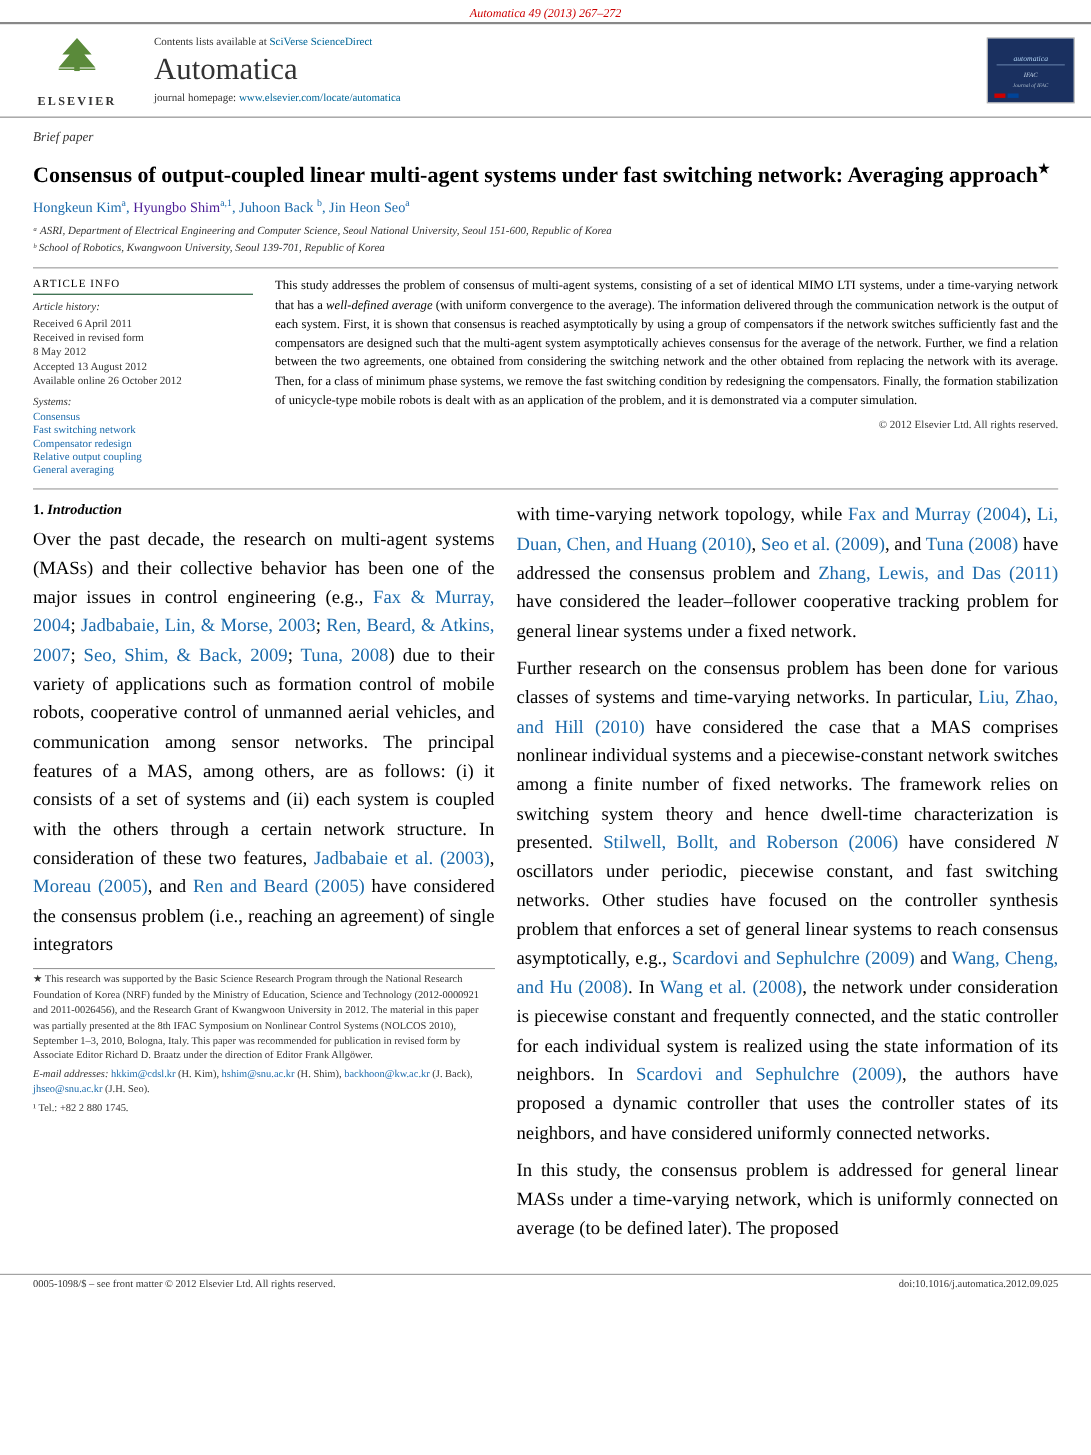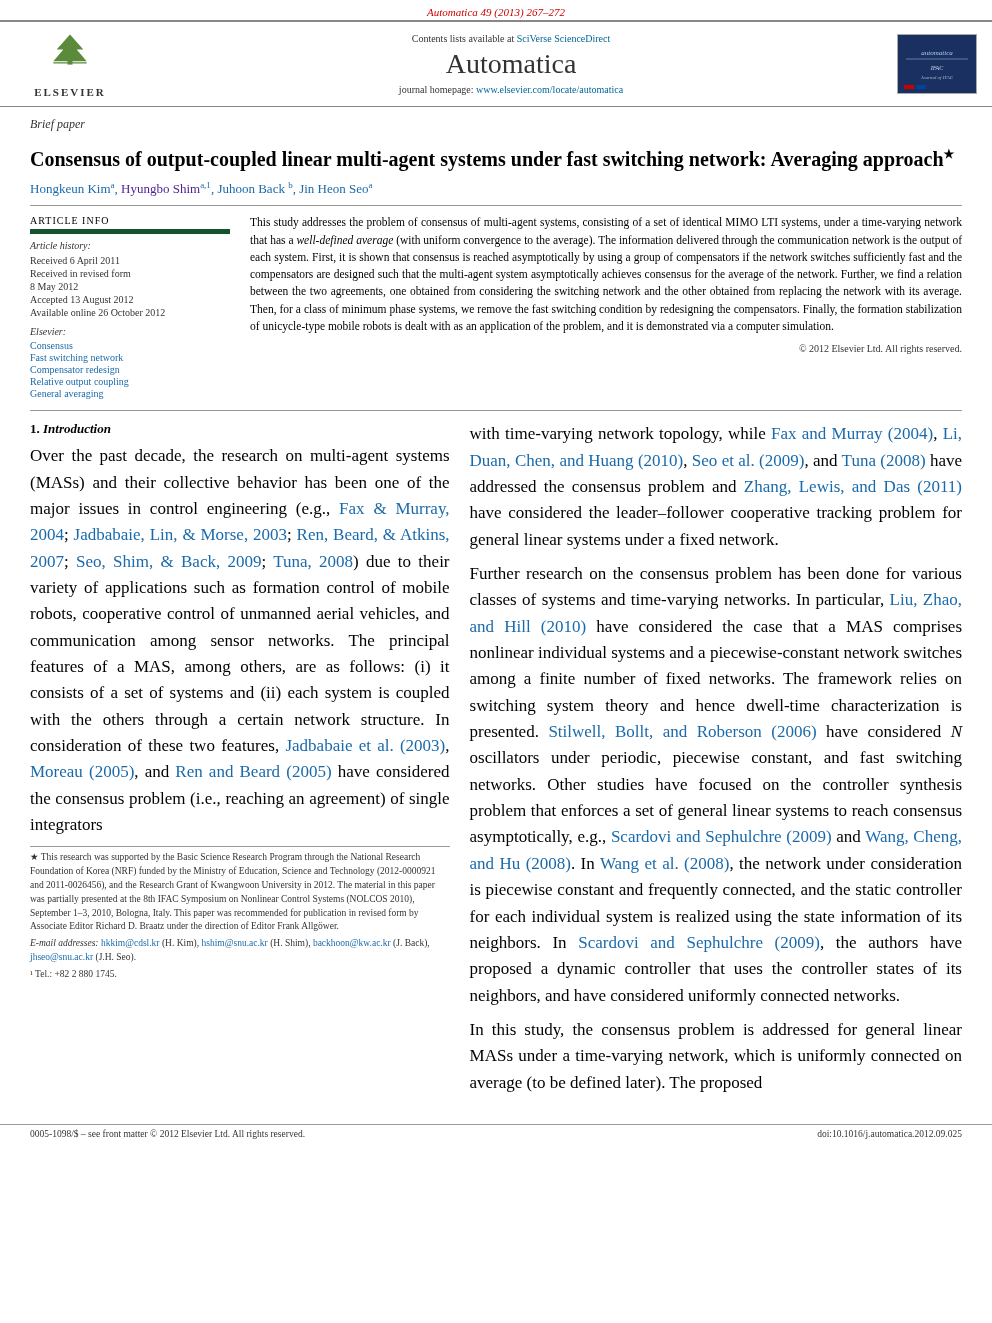--- a/index.html
+++ b/index.html
@@ -36,21 +36,20 @@
       gap: 10px;
     }
     .header-left {
       width: 120px;
       display: flex;
       align-items: center;
       justify-content: center;
     }
     .header-center {
       flex: 1;
-      text-align: center;
     }
     .sciverse-line {
       font-size: 10px;
       color: #333;
       margin-bottom: 4px;
     }
     .journal-name {
       font-size: 28px;
       font-family: 'Times New Roman', serif;
       color: #333;
@@ -143,21 +142,21 @@
 
     .abstract-col {
       flex: 1;
     }
 
     .col-header {
       font-size: 11px;
       font-variant: small-caps;
       letter-spacing: 1px;
       color: #000;
-      border-bottom: 5px solid #14532d;
+      border-bottom: 1px solid #14532d;
       padding-bottom: 3px;
       margin-bottom: 6px;
     }
 
     .article-history-label {
       font-size: 10px;
       font-style: italic;
       color: #333;
       margin-bottom: 4px;
     }
@@ -335,41 +334,45 @@
 
     <div class="authors">
       <span>
         <span style="color:#1a6aab;">Hongkeun Kim</span><sup>a</sup>,
         <span style="color:#4c1d95;">Hyungbo Shim</span><sup>a,1</sup>,
         <span style="color:#1a6aab;">Juhoon Back</span> <sup>b</sup>,
         <span style="color:#1a6aab;">Jin Heon Seo</span><sup>a</sup>
       </span>
     </div>
 
+    <div class="affiliations">
+      <div>ᵃ ASRI, Department of Electrical Engineering and Computer Science, Seoul National University, Seoul 151-600, Republic of Korea</div>
+      <div>ᵇ School of Robotics, Kwangwoon University, Seoul 139-701, Republic of Korea</div>
+    </div>
 
     <hr class="divider">
 
     <div class="article-columns">
 
       <div class="article-info-col">
         <div class="col-header">
           <span style="text-transform:uppercase;font-size:10px;letter-spacing:1px;">Article Info</span>
         </div>
 
         <div class="article-history-label">Article history:</div>
         <div class="history-table">
           <div class="history-row">Received 6 April 2011</div>
           <div class="history-row">Received in revised form</div>
           <div class="history-row">8 May 2012</div>
           <div class="history-row">Accepted 13 August 2012</div>
           <div class="history-row">Available online 26 October 2012</div>
         </div>
 
         <div class="keywords-section">
-          <div class="keywords-label">Elsevier:</div>
+          <div class="keywords-label">Systems:</div>
           <div class="keyword-item">Consensus</div>
           <div class="keyword-item">Fast switching network</div>
           <div class="keyword-item">Compensator redesign</div>
           <div class="keyword-item">Relative output coupling</div>
           <div class="keyword-item">General averaging</div>
         </div>
       </div>
 
       <div class="abstract-col">
         <div class="abstract-text">

